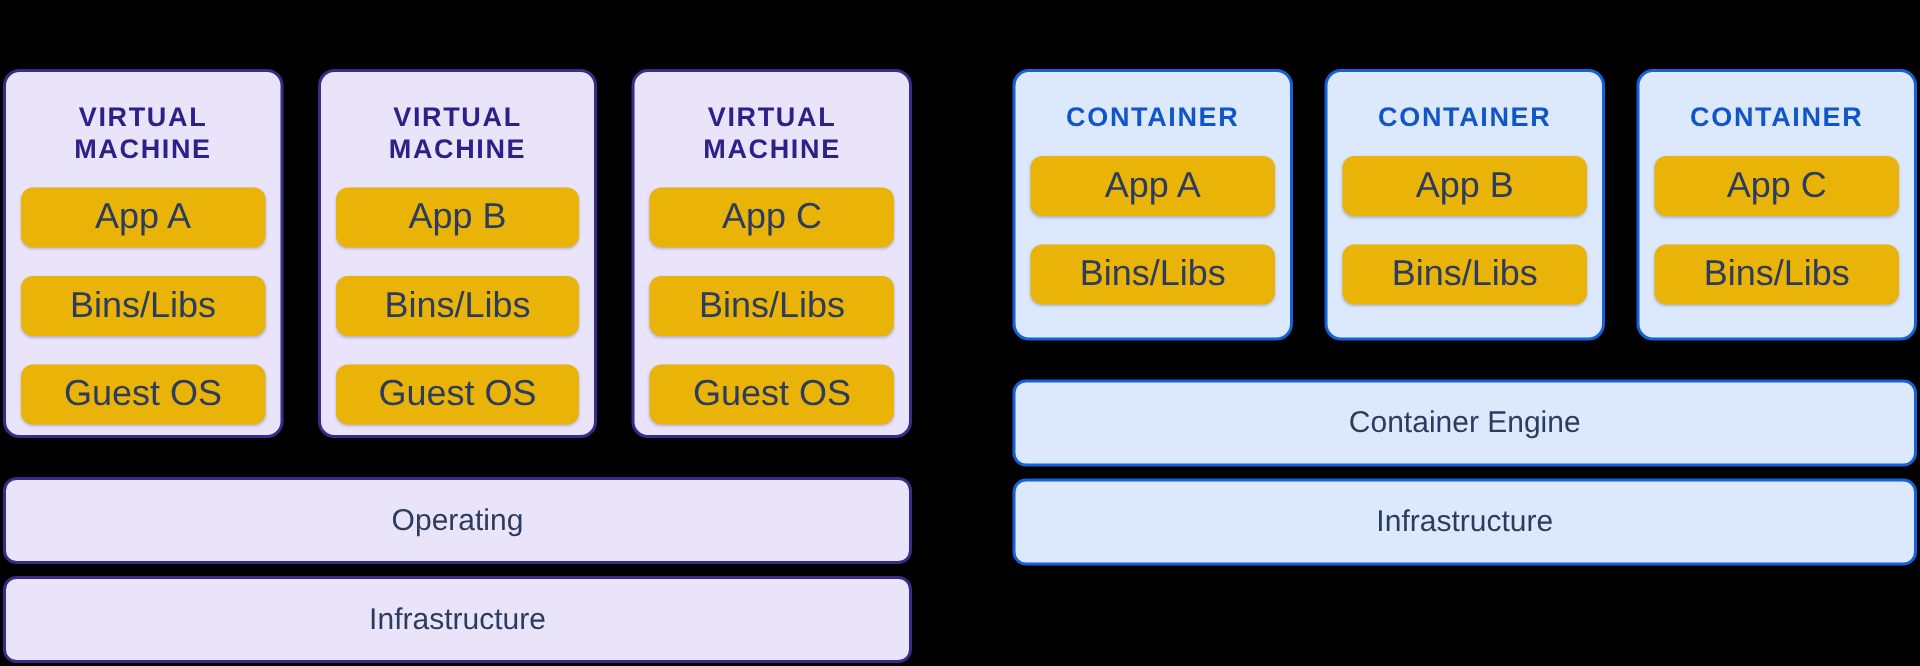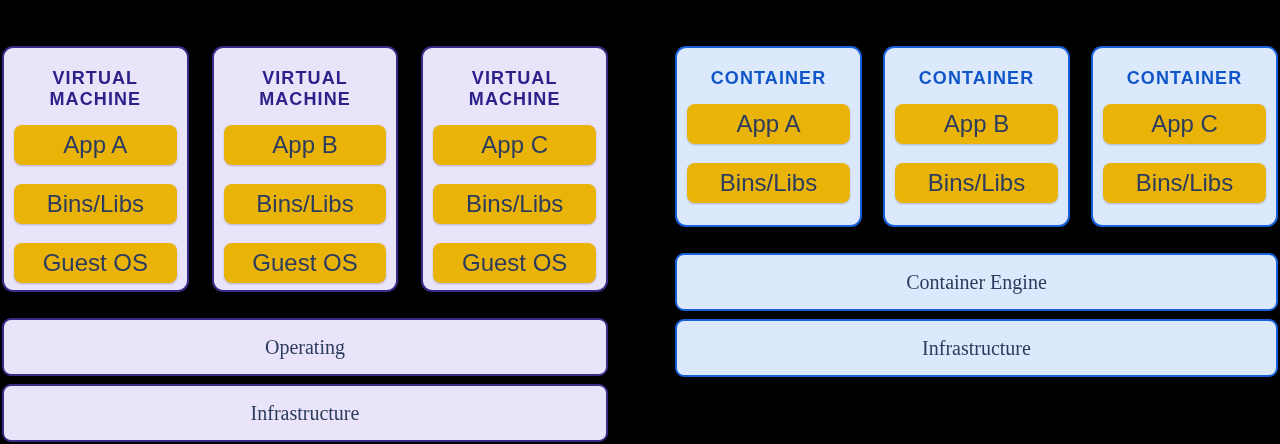--- a/index.html
+++ b/index.html
@@ -65,21 +65,20 @@
     height: 58px;
     border: 2px solid;
     border-radius: 9px;
     display: flex;
     align-items: center;
     justify-content: center;
     font-size: 20px;
     font-weight: 500;
     color: var(--layer-text);
     box-shadow: 0 3px 3px rgba(0,0,0,0.65);
-    font-family: Liberation Serif, serif;
   }
   .bar.vm { background: var(--vm-fill); border-color: var(--vm-border); }
   .bar.ct { background: var(--ct-fill); border-color: var(--ct-border); }
   .bar.gap-large { margin-top: 26px; }
   .bar.gap-small { margin-top: 8px; }
 </style>
 </head>
 <body style="background: rgb(0, 0, 0);">
 
 <div class="stage">

